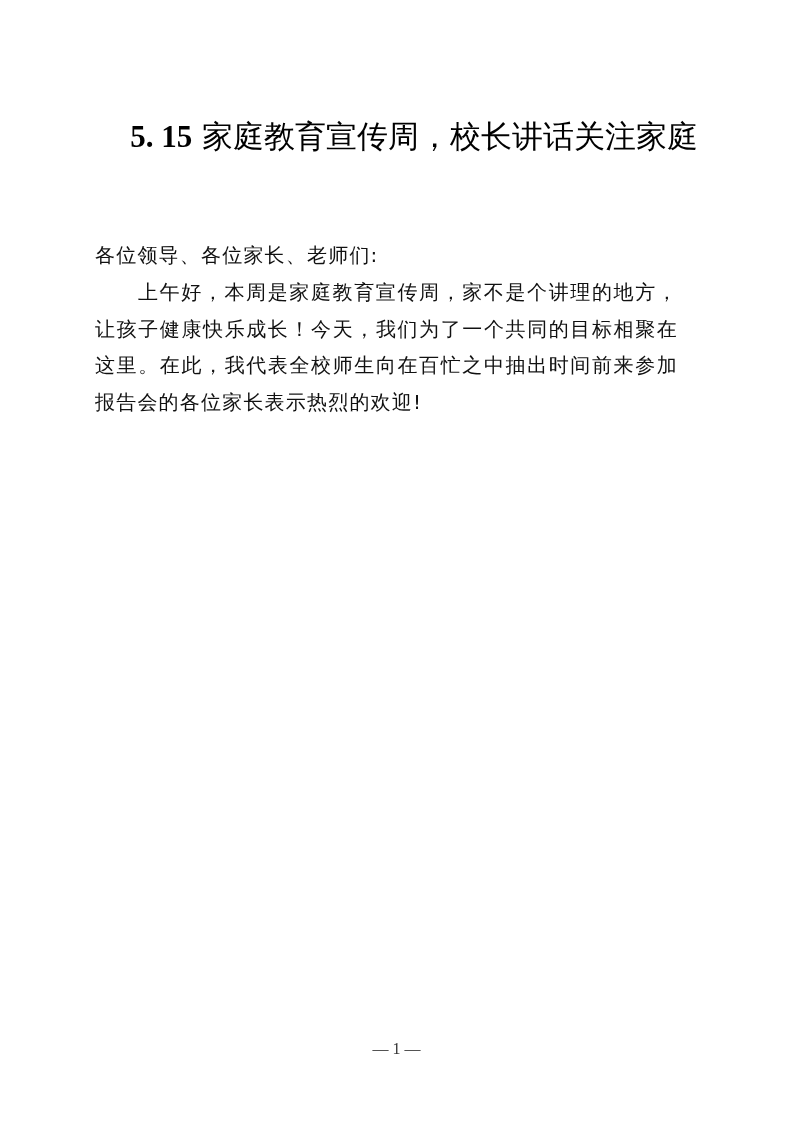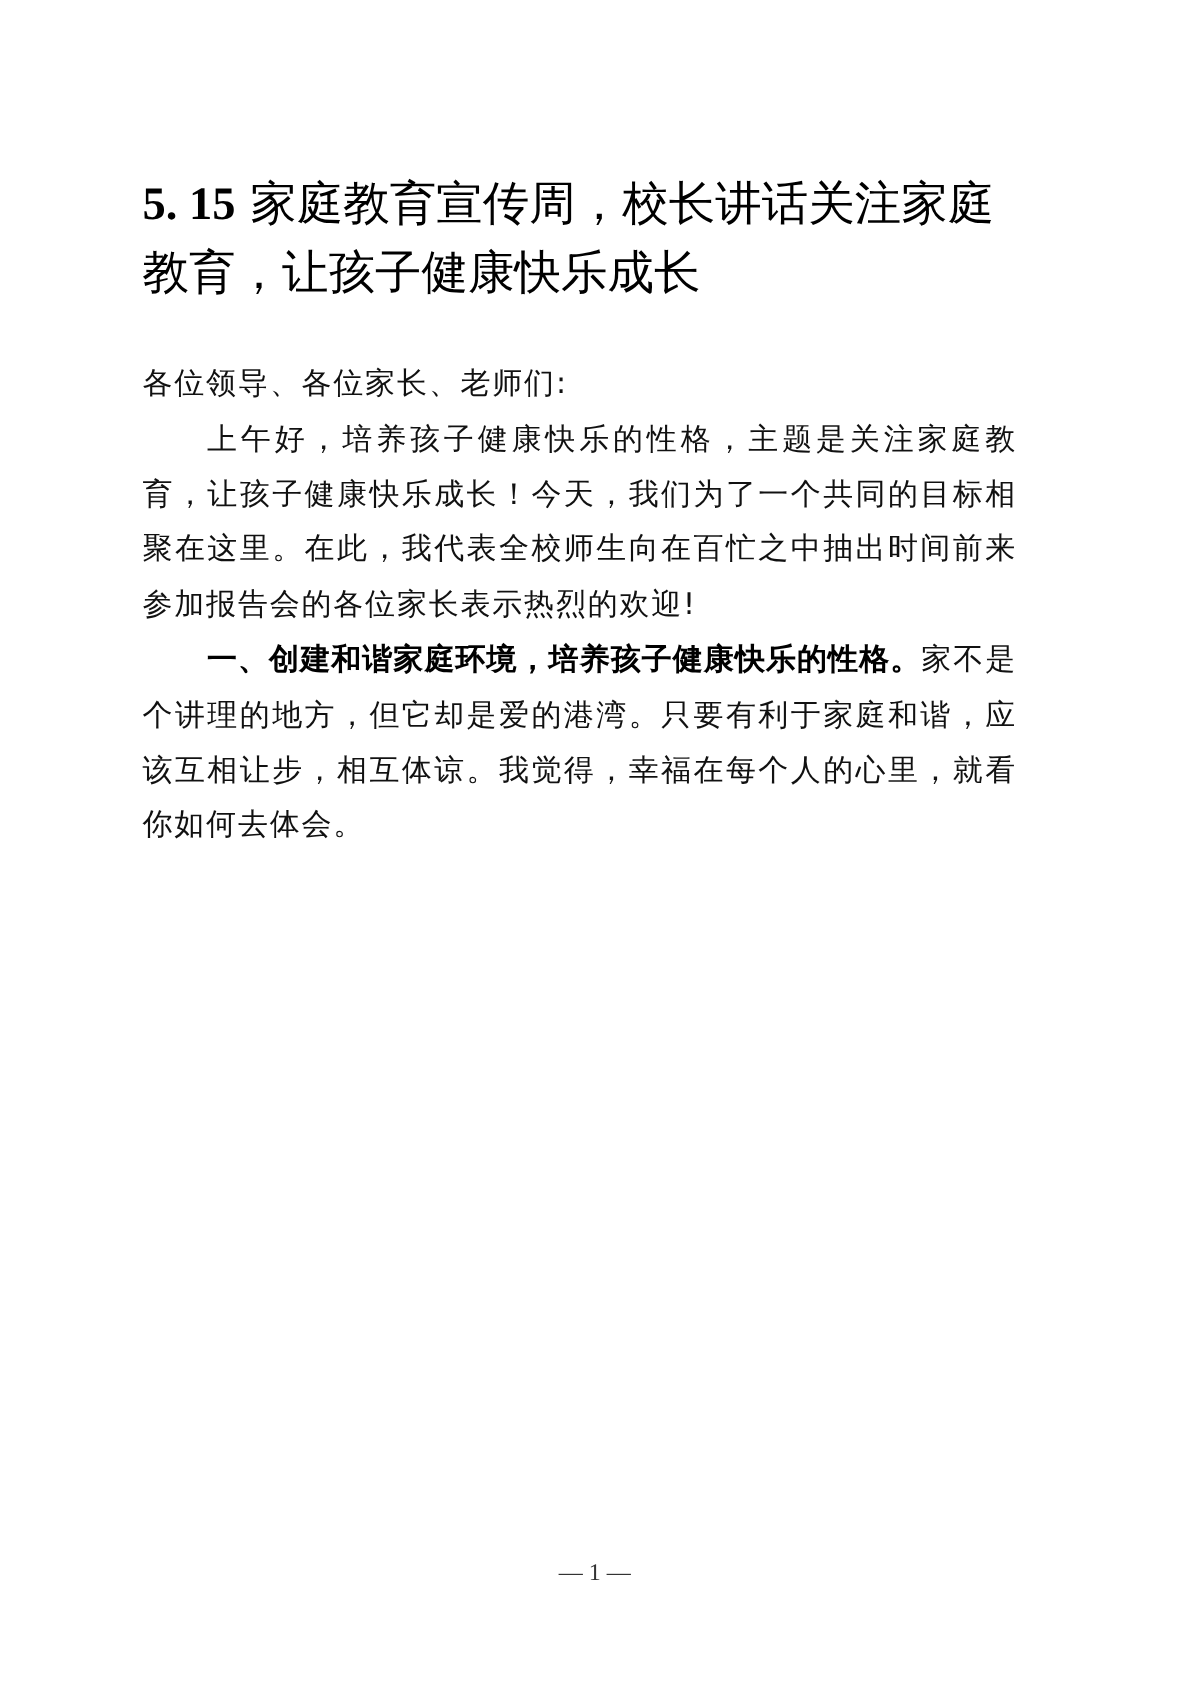--- a/index.html
+++ b/index.html
@@ -1,21 +1,21 @@
 <!DOCTYPE html>
 <html><head>
 <meta charset="utf-8">
 <style>
   html, body { margin: 0; padding: 0; background: #ffffff; }
   body { width: 793px; height: 1122px; position: relative; overflow: hidden; }
   .page { position: absolute; left: 0; top: 0; width: 793px; height: 1122px; background: #fff; }
   .title {
     position: absolute; left: 95px; top: 113px; width: 603px;
     font-family: "DejaVu Serif", "Liberation Serif", serif;
-    font-size: 31px; line-height: 46px; color: #000; text-align: left;
+    font-size: 31px; line-height: 46px; color: #000; text-align: right;
     margin: 0; font-weight: normal;
   }
   .title .num { font-family: "Liberation Serif", serif; font-weight: bold; }
   .body {
     position: absolute; left: 95px; top: 237px; width: 583px;
     font-family: "DejaVu Sans", "Liberation Sans", sans-serif;
     font-size: 20px; line-height: 36.8px; color: #111;
     text-align: justify; letter-spacing: 1.2px;
   }
   .body p { margin: 0; }
@@ -25,23 +25,21 @@
     position: absolute; left: 0; top: 1040px; width: 793px; text-align: center;
     font-family: "Liberation Serif", serif; font-size: 16px; color: #333;
   }
 </style>
 </head>
 <body>
 
 <div class="page">
   <h1 class="title">
     <span class="num">5. 15</span><span> 家庭教育宣传周，校长讲话关注家庭</span><br>
-    <span>教育，让孩子健康快乐成长</span>
   </h1>
 
   <div class="body">
     <p>各位领导、各位家长、老师们:</p>
-    <p class="indent">上午好，培养孩子健康快乐的性格，主题是关注家庭教育，让孩子健康快乐成长！今天，我们为了一个共同的目标相聚在这里。在此，我代表全校师生向在百忙之中抽出时间前来参加报告会的各位家长表示热烈的欢迎!</p>
-    <p class="indent"><span class="bold">一、创建和谐家庭环境，培养孩子健康快乐的性格。</span><span>家不是个讲理的地方，但它却是爱的港湾。只要有利于家庭和谐，应该互相让步，相互体谅。我觉得，幸福在每个人的心里，就看你如何去体会。</span></p>
+    <p class="indent">上午好，本周是家庭教育宣传周，家不是个讲理的地方，让孩子健康快乐成长！今天，我们为了一个共同的目标相聚在这里。在此，我代表全校师生向在百忙之中抽出时间前来参加报告会的各位家长表示热烈的欢迎!</p>
   </div>
 
   <div class="footer">— 1 —</div>
 </div>
 
 </body></html>

